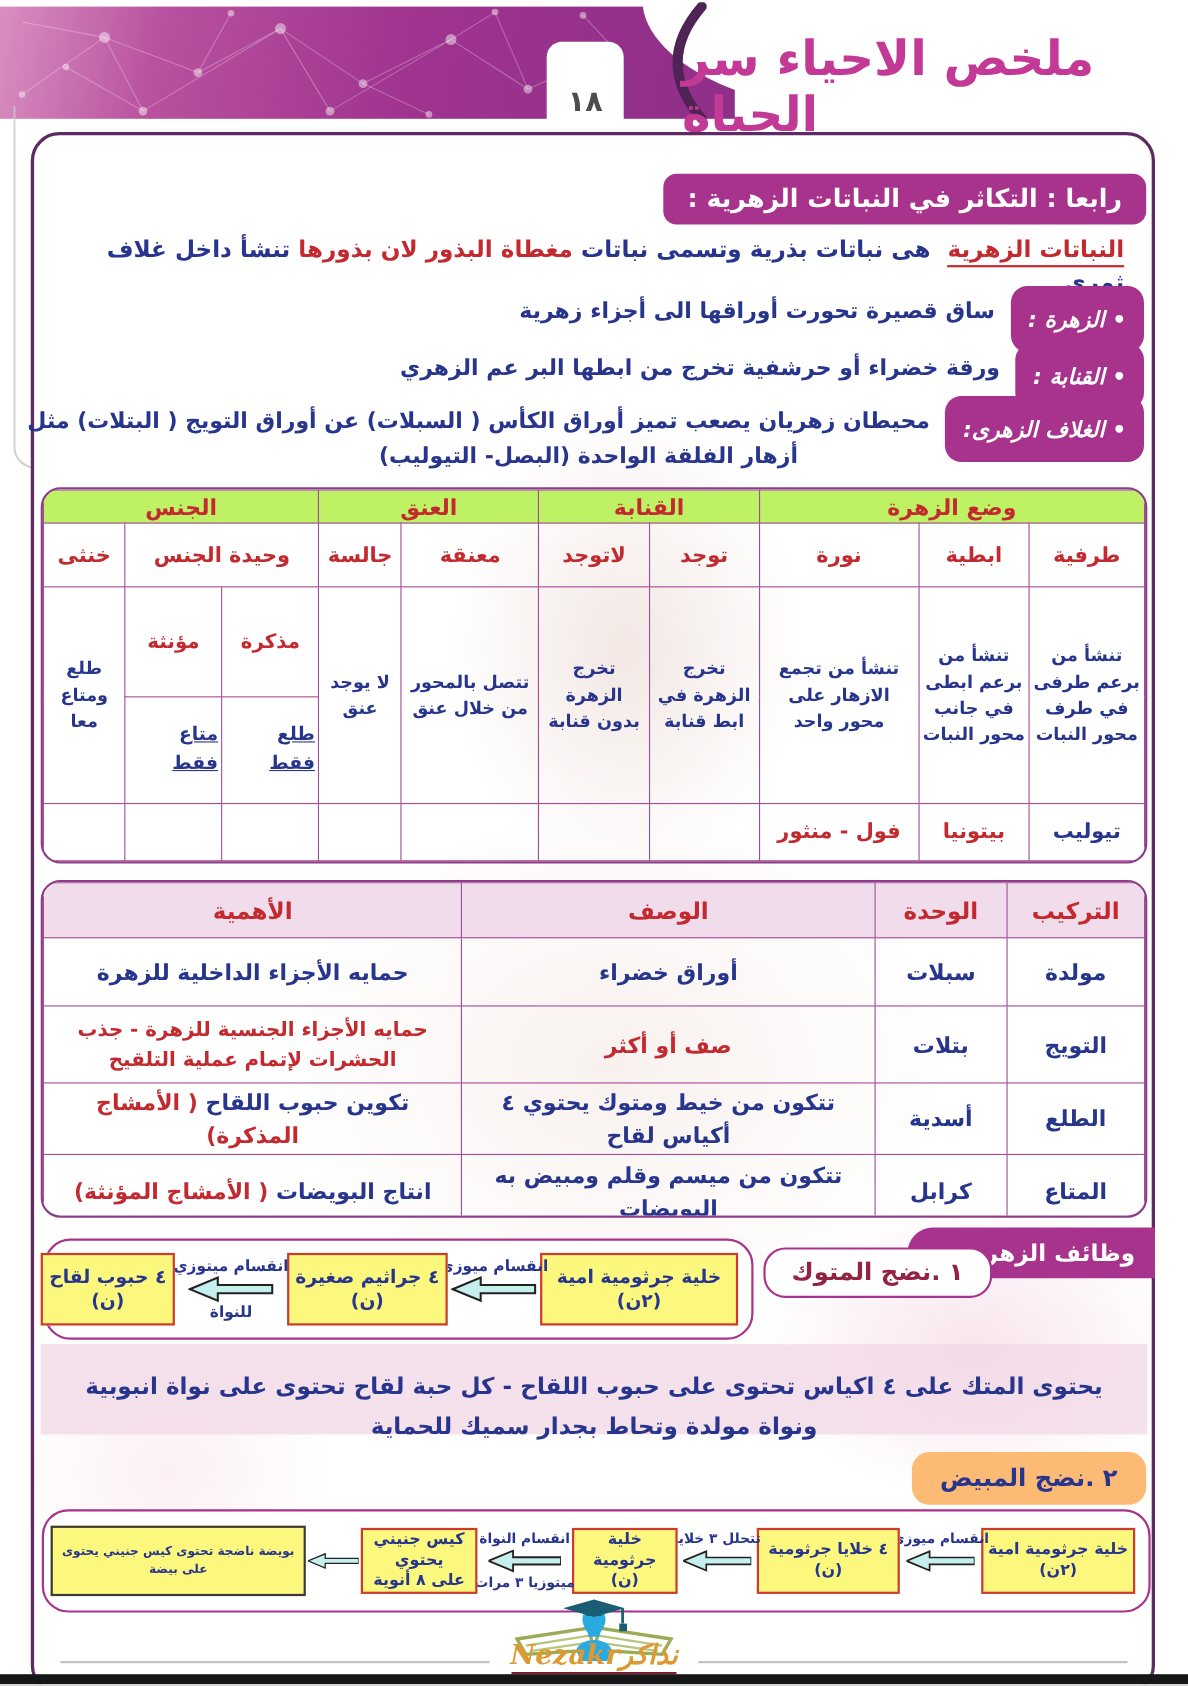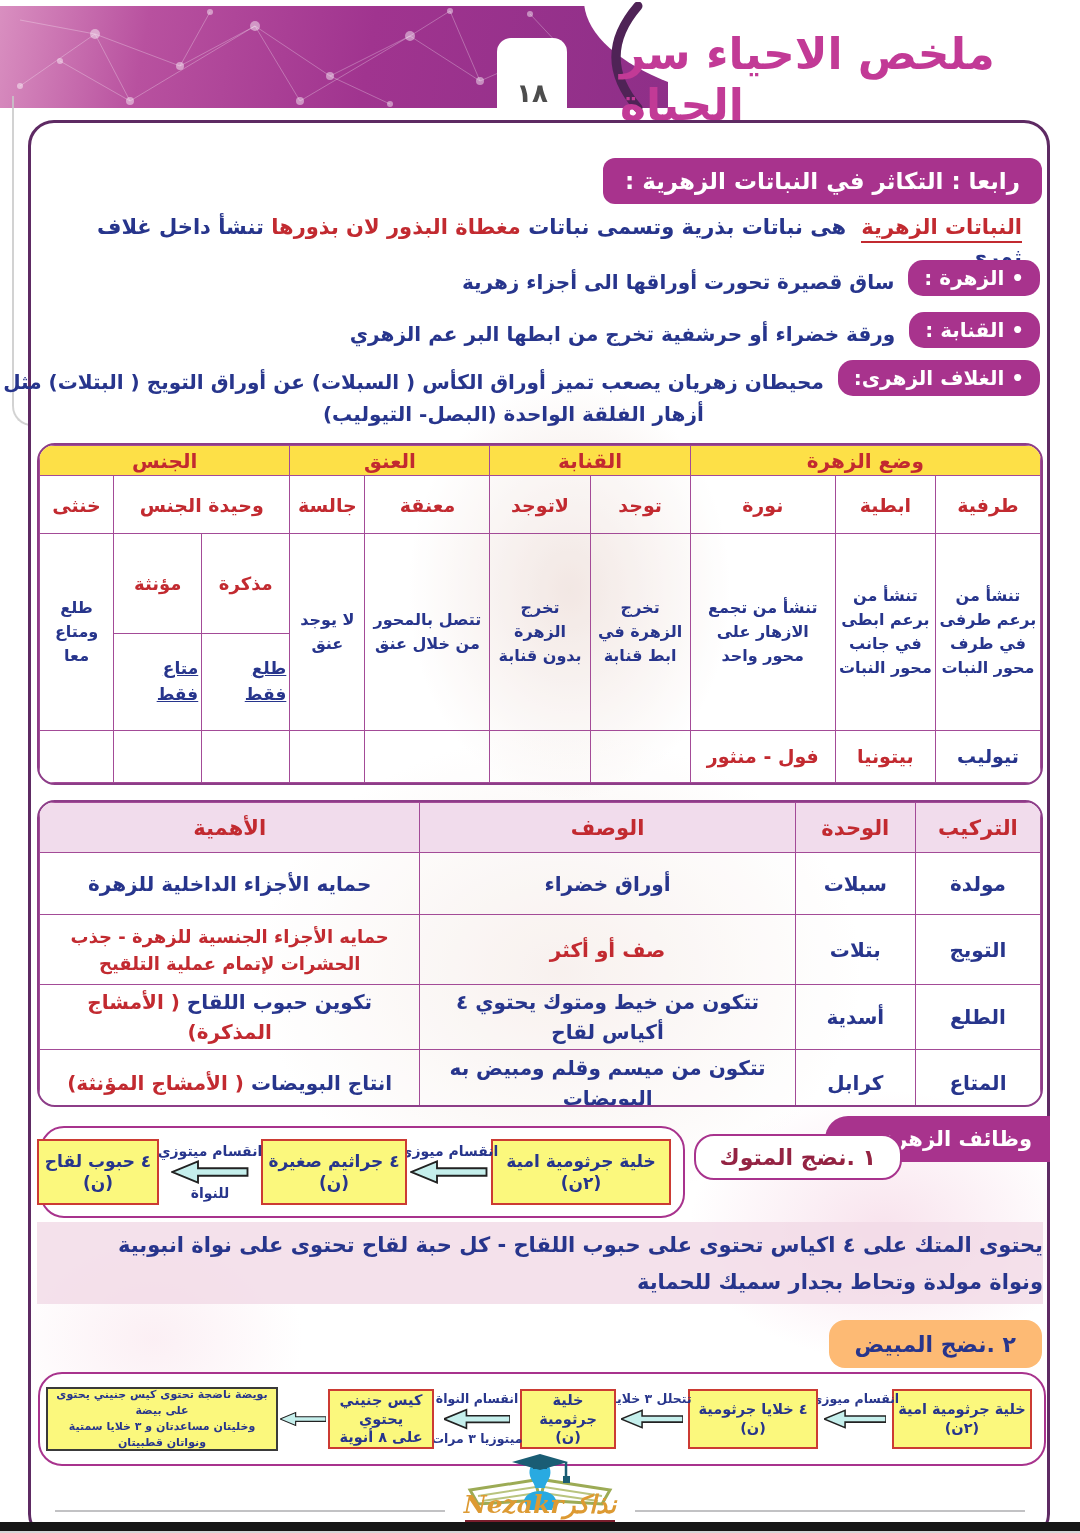--- a/index.html
+++ b/index.html
@@ -56,36 +56,36 @@
     display:flex; align-items:center;
     color:#ffffff; font-size:23px; font-weight:bold;
   }
   .intro { right:58px; top:212px; width:965px; text-align:right;
     font-size:21px; font-weight:bold; color:#27358c; line-height:1.45; }
   .intro .term { color:#c22a30; border-bottom:2.5px solid #c22a30; padding-bottom:2px; margin-left:8px;}
   .intro .red { color:#c22a30; }
 
   .bullet { display:flex; align-items:flex-start; gap:14px; }
   .b-pill {
-    background:#a8338d; border-radius:15px; padding:6px 16px;
-    color:#ffffff; font-size:20px; font-weight:bold; white-space:nowrap; flex:0 0 auto;
+    background:#a8338d; border-radius:15px; padding:18px 16px;
+    color:#ffffff; font-size:20px; font-weight:bold; white-space:nowrap; flex:0 0 auto;font-style:italic;
   }
   .b-text { font-size:20px; font-weight:bold; color:#27358c; padding-top:6px; text-align:right; line-height:1.6;}
   .b1 { right:40px; top:260px; }
   .b2 { right:40px; top:312px; }
   .b3 { right:40px; top:360px; }
   .b3 .b-text { width:830px; }
   .b3 .l2 { margin-right:120px; }
 
   
   .tframe { border:2.5px solid #8d3d88; border-radius:18px; overflow:hidden; background:transparent; }
   table { width:100%; height:100%; border-collapse:collapse; table-layout:fixed; direction:rtl; }
   th, td { border:1.6px solid #a34b97; text-align:center; vertical-align:middle; padding:2px 3px; }
   th { color:#c22a30; font-size:20px; font-weight:bold; }
-  .r-group th { background:#fde047; height:29px; }
+  .r-group th { background:#bef264; height:29px; }
   .r-sub th { background:rgba(255,255,255,0.35); height:56px; font-size:19px; }
   td { color:#27358c; font-weight:bold; font-size:16px; line-height:1.5; background:rgba(255,255,255,0.25); }
   .t1 { left:37px; top:443px; width:1006px; height:342px; }
   .t1 .red-cell { color:#c22a30; font-size:18px; }
   .t1 .u { text-decoration:underline; font-size:17px;text-align:right; }
   .t1 .ex td { height:50px; font-size:19px; }
   .t1 .ex .exr { color:#c22a30; }
   .t1 .body1 td { height:96px; }
   .t1 .body2 td { height:94px; }
 
@@ -120,22 +120,22 @@
   }
   .flow1 .fbox { height:66px; font-size:17px; }
   .flow2 .fbox { height:60px; font-size:14.5px; }
   .fb-final { border-color:#3a3a3a !important; font-size:11px !important; line-height:1.45 !important; height:64px !important; }
   .farrow { display:flex; flex-direction:column; align-items:center; justify-content:center; flex:0 0 auto; }
   .farrow .lt, .farrow .lb { color:#27358c; font-weight:bold; font-size:14px; white-space:nowrap; height:18px; line-height:18px; }
   .flow2 .farrow .lt, .flow2 .farrow .lb { font-size:12.5px; }
 
   .note-strip {
     left:37px; top:1222px; width:1006px; height:82px;
-    background:rgba(241,218,230,0.8); 
-    color:#27358c; font-size:21px; font-weight:bold; line-height:1.75; padding-top:5px;
+    background:rgba(241,218,230,0.8); text-align:center;
+    color:#27358c; font-size:21px; font-weight:bold; line-height:1.75; padding-top:20px;
   }
   .f2-pill {
     right:38px; top:1320px; height:48px; padding:0 26px;
     background:#fdba74; border-radius:16px 16px 16px 16px;
     display:flex; align-items:center; color:#27358c; font-size:22px; font-weight:bold;
   }
 
   
   .logo-wrap { left:440px; top:1452px; width:200px; height:66px; }
   .brand {
@@ -430,21 +430,20 @@
   </div>
   <div class="farrow" style="width:50px">
     <span class="lt"></span>
     <svg width="46" height="22" viewBox="0 0 100 32">
       <polygon points="100,11 34,11 34,2 0,16 34,30 34,21 100,21" fill="#c5efec" stroke="#222" stroke-width="2.5"></polygon>
     </svg>
     <span class="lb"></span>
   </div>
   <div class="fbox fb-final" style="width:232px">
     <span>بويضة ناضجة تحتوى كيس جنيني يحتوى على بيضة</span>
-    <span>وخليتان مساعدتان و ٣ خلايا سمتية ونواتان قطبيتان</span>
   </div>
 </div>
 
 <div class="abs logo-wrap">
   <svg width="200" height="66" viewBox="0 0 200 66">
 
     <path d="M 30,38 L 95,28 L 100,48 L 38,52 Z" fill="#ffffff" stroke="#9cab55" stroke-width="3"></path>
     <path d="M 170,38 L 105,28 L 100,48 L 162,52 Z" fill="#ffffff" stroke="#9cab55" stroke-width="3"></path>
     <path d="M 38,44 L 96,35 M 42,49 L 97,41" stroke="#b9c47e" stroke-width="2" fill="none"></path>
     <path d="M 162,44 L 104,35 M 158,49 L 103,41" stroke="#b9c47e" stroke-width="2" fill="none"></path>

